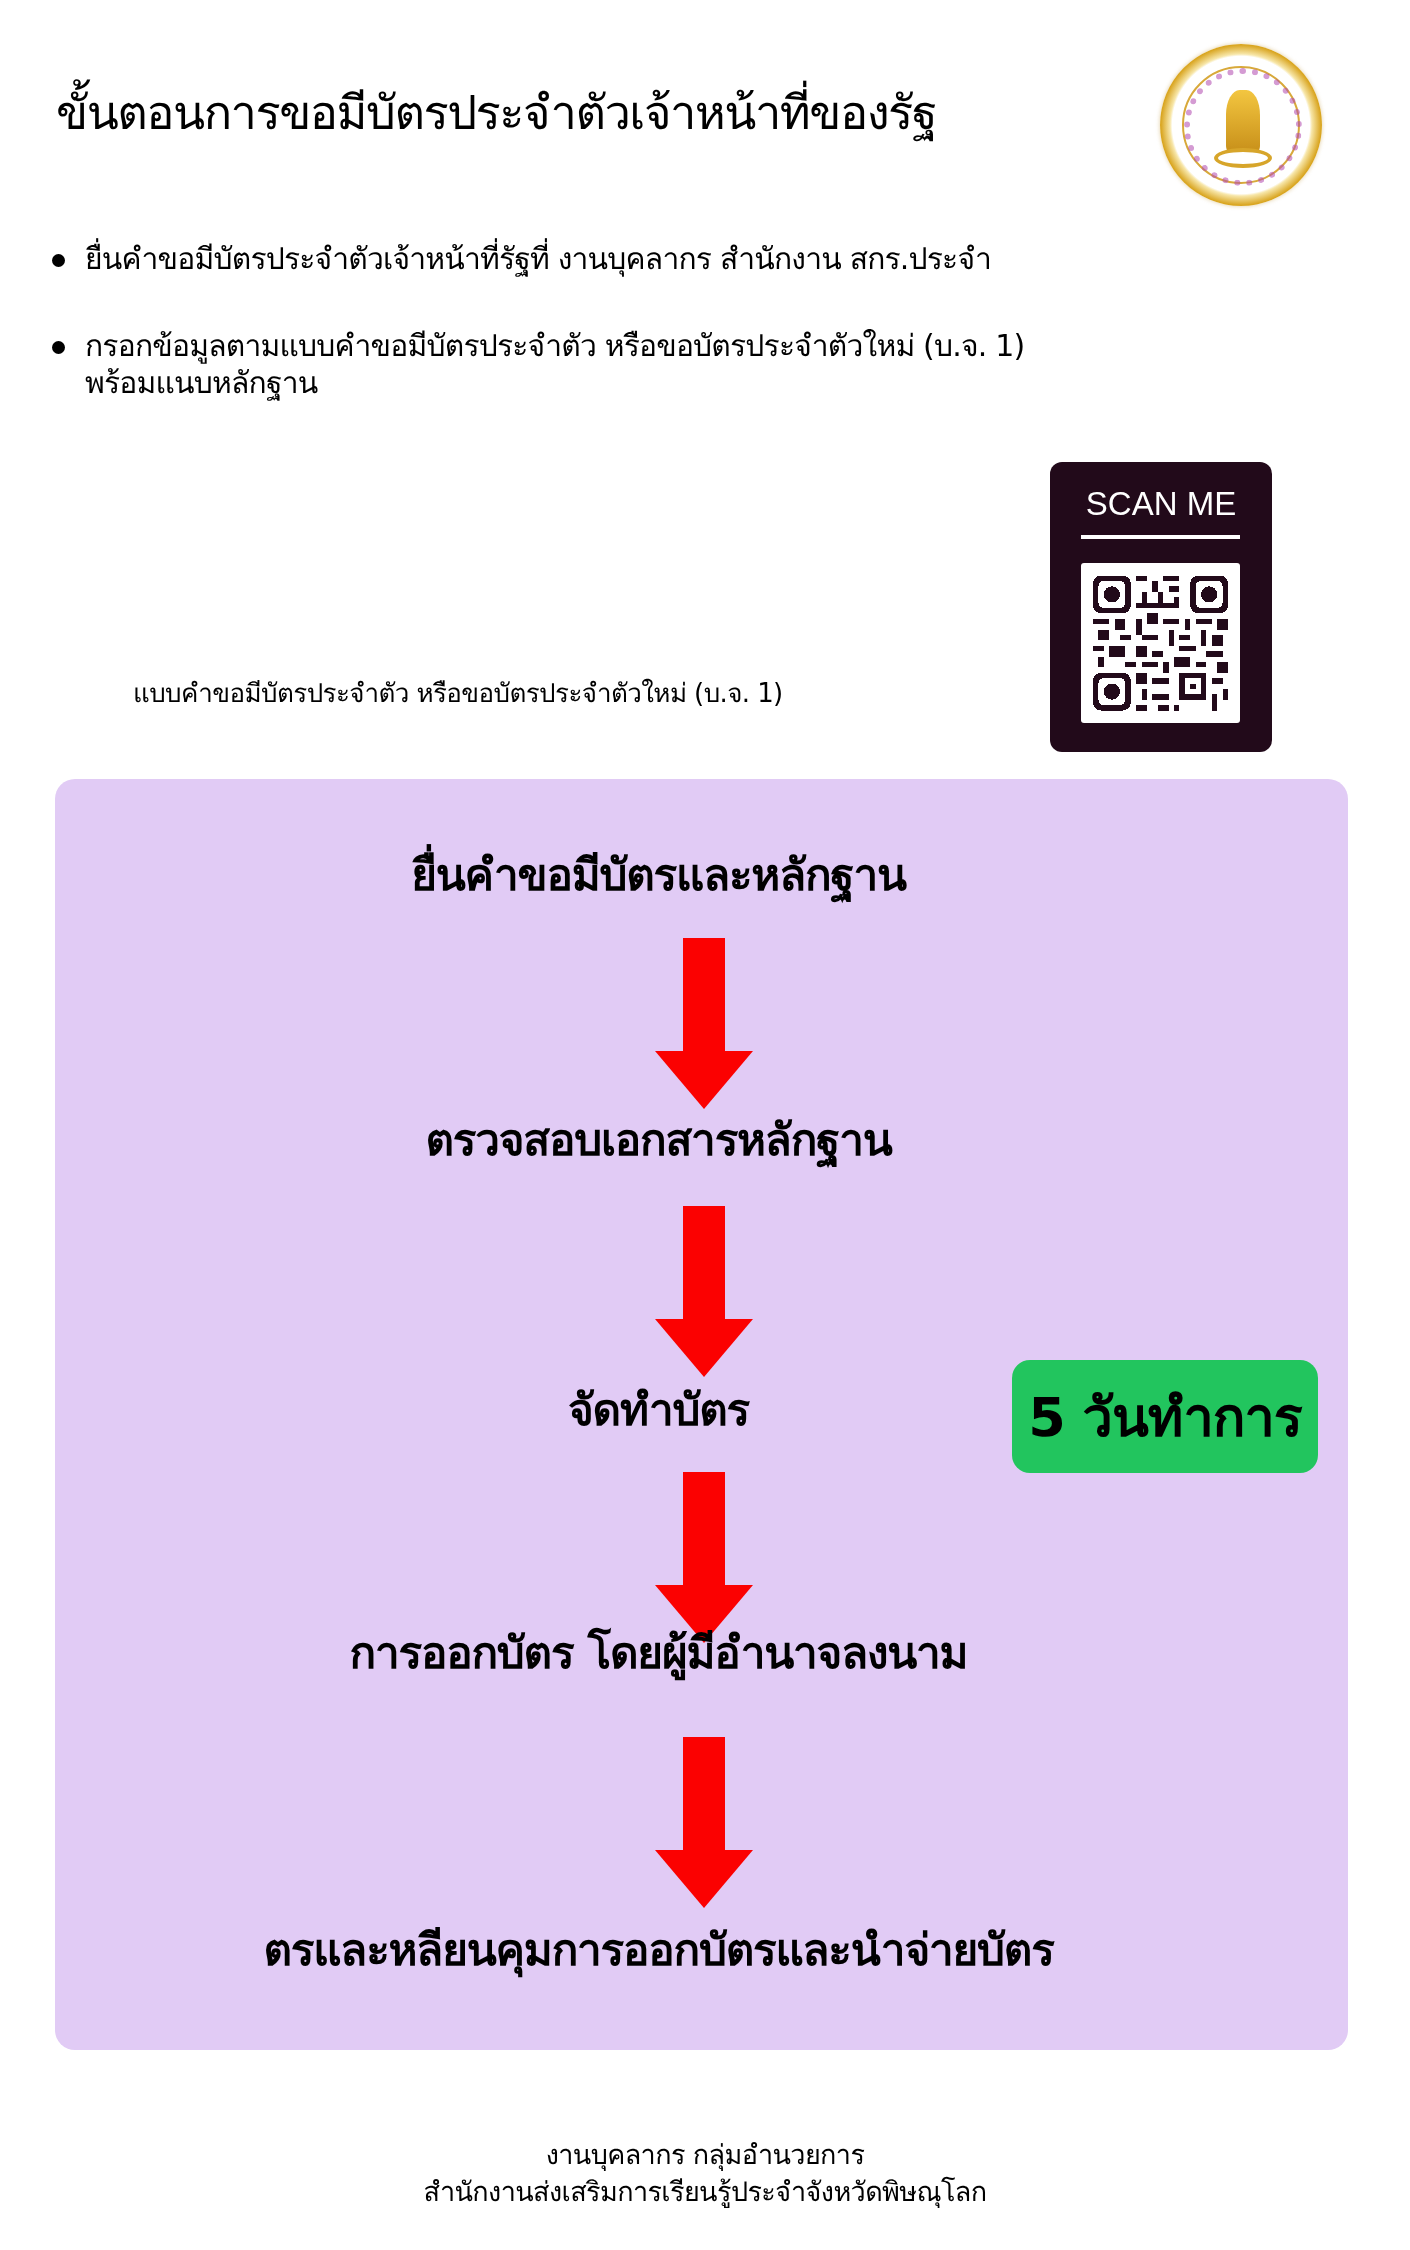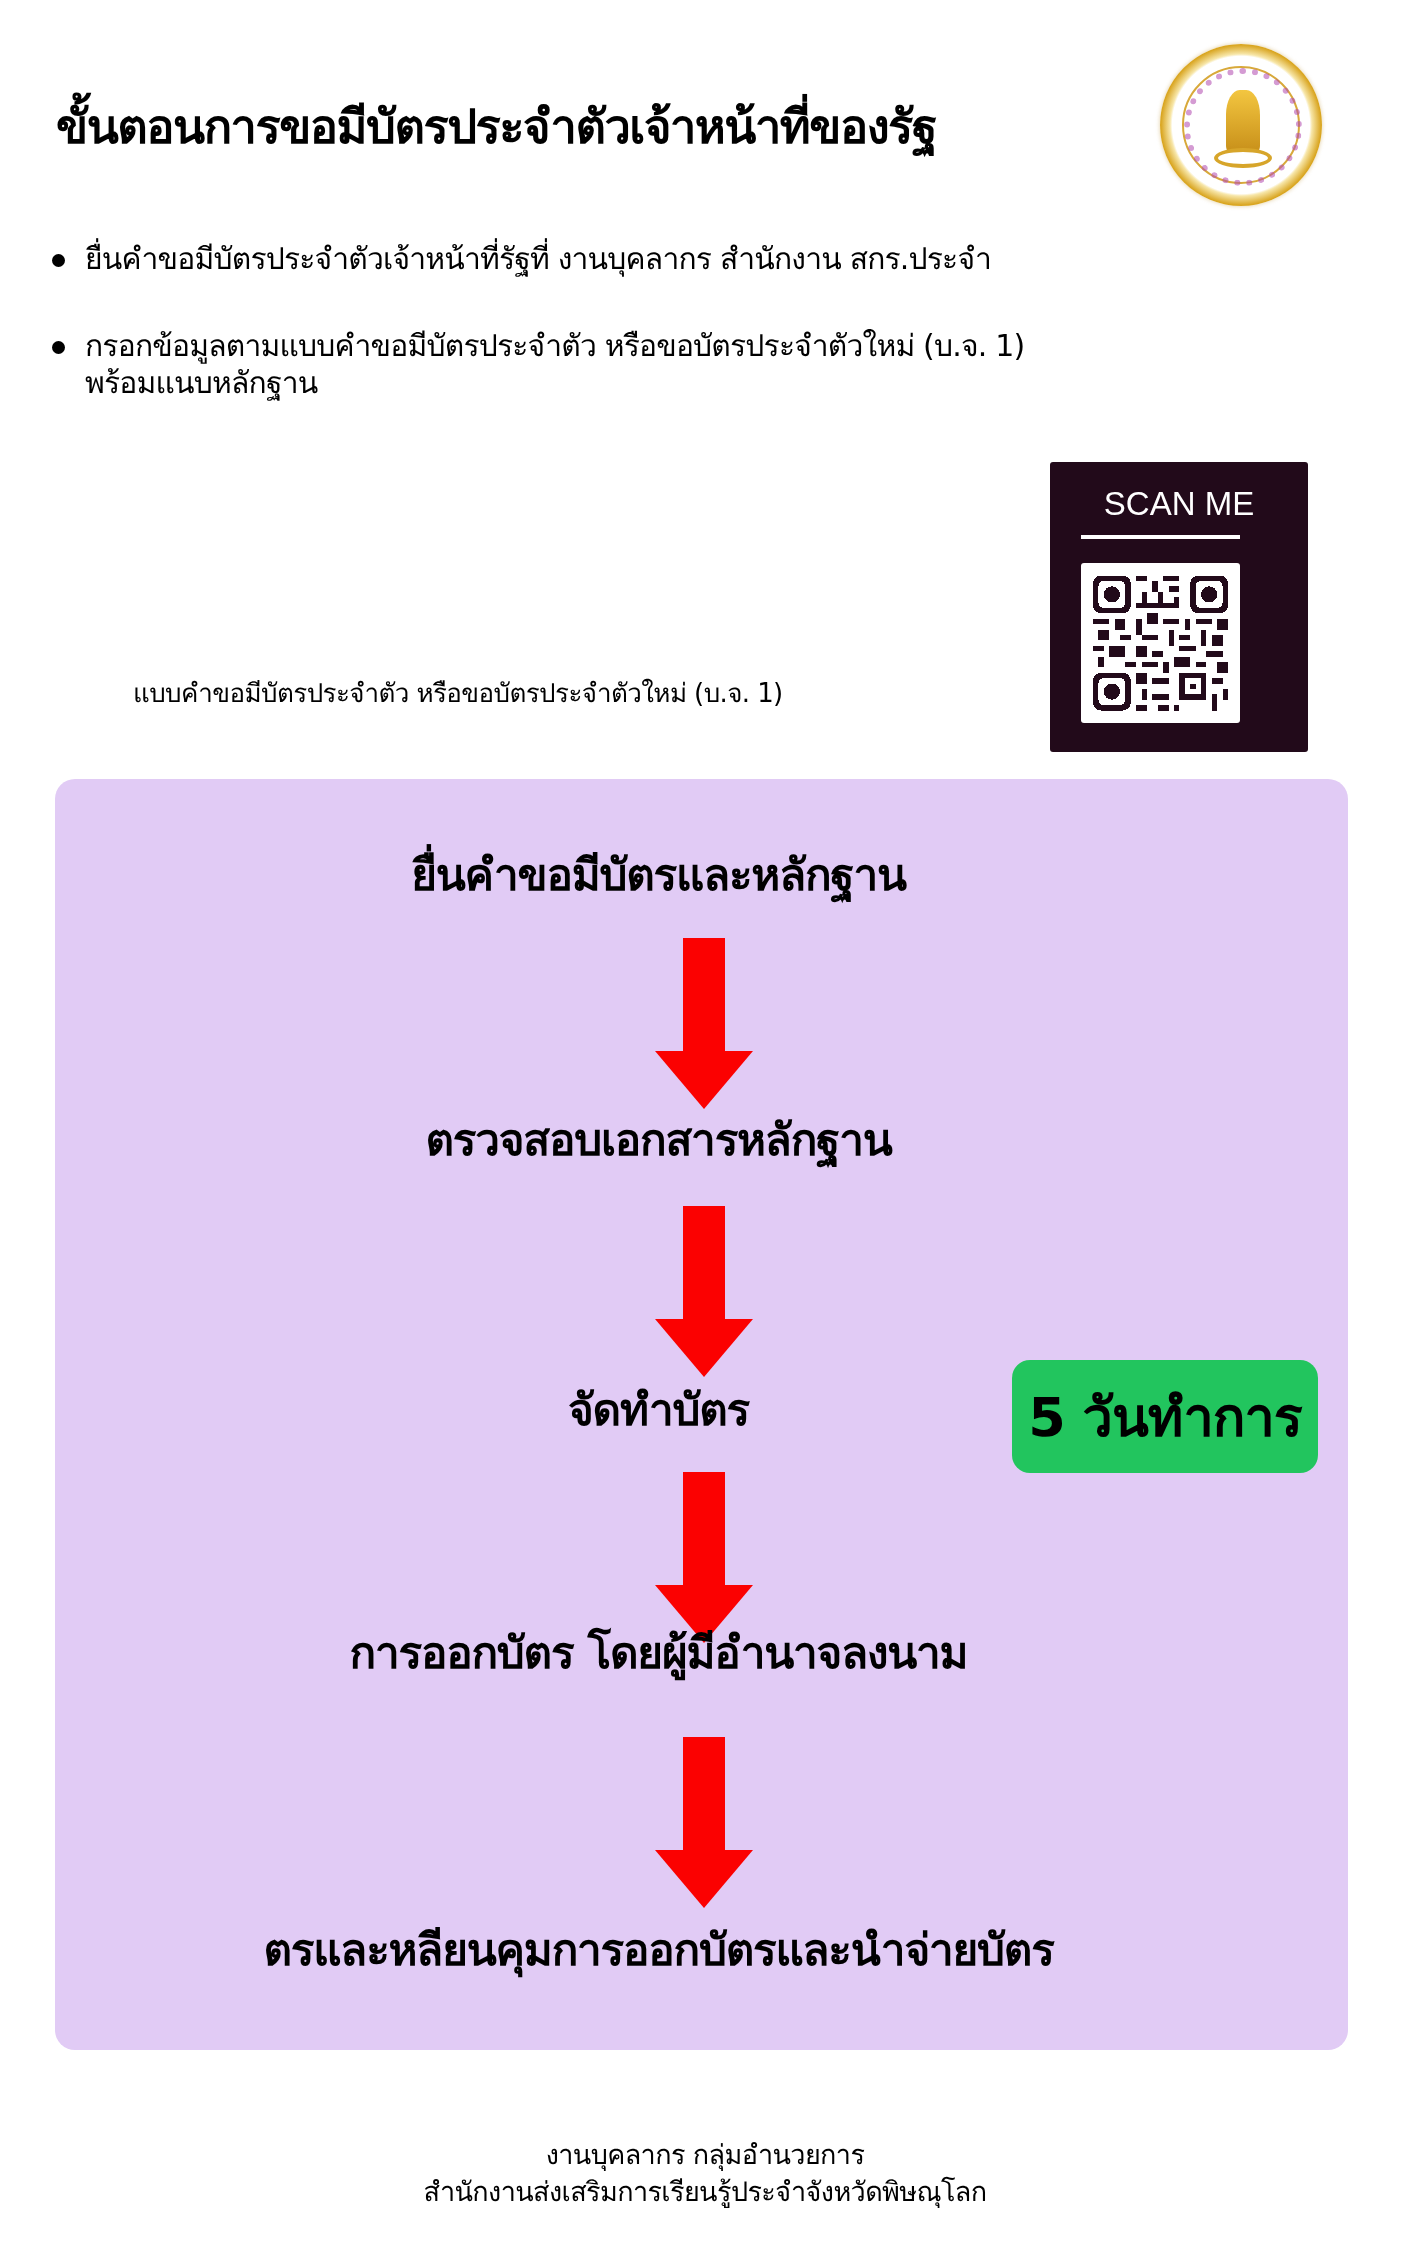--- a/index.html
+++ b/index.html
@@ -1,21 +1,21 @@
 <!DOCTYPE html>
 <html><head>
   <meta charset="utf-8">
   <style>
     * { box-sizing: border-box; margin: 0; padding: 0; }
     html, body { width: 1410px; height: 2250px; background: #ffffff; overflow: hidden; }
     body { position: relative; font-family: "DejaVu Sans", "Liberation Sans", sans-serif; color: #000; }
 
     .title {
-      position: absolute; left: 56px; top: 92px; width: 1080px;
-      font-size: 47px; font-weight: bold; line-height: 70px; letter-spacing: -1.5px;
+      position: absolute; left: 56px; top: 78px; width: 1080px;
+      font-size: 47px; font-weight: normal; line-height: 70px; letter-spacing: -1.5px;
       white-space: nowrap;
     }
 
     .logo {
       position: absolute; left: 1160px; top: 44px; width: 162px; height: 162px;
       border-radius: 50%;
       background: radial-gradient(circle, #ffffff 0 60%, #f7e6a8 62%, #d9a520 70%, #f5d66a 78%, #c9901a 86%, #f2e3b0 92%, #ffffff 96%);
       box-shadow: 0 0 4px rgba(180,130,20,0.4);
     }
     .logo-inner {
@@ -45,22 +45,22 @@
       content: ""; position: absolute; left: 4px; top: 14px; width: 13px; height: 13px;
       border-radius: 50%; background: #000;
     }
 
     .form-label {
       position: absolute; left: 133px; top: 675px;
       font-size: 26px; line-height: 36px; letter-spacing: -0.6px; white-space: nowrap;
     }
 
     .qr-card {
-      position: absolute; left: 1050px; top: 462px; width: 258px; height: 290px;
-      background: #220a1a; border-radius: 3px; padding-left: 36px;
+      position: absolute; left: 1050px; top: 462px; width: 222px; height: 290px;
+      background: #220a1a; border-radius: 12px; padding-left: 36px;
     }
     .qr-title {
       position: absolute; left: 0; top: 22px; width: 100%; text-align: center;
       color: #fff; font-family: "Liberation Sans", sans-serif; font-size: 33px; line-height: 40px;
     }
     .qr-line {
       position: absolute; left: 31px; top: 73px; width: 159px; height: 4px; background: #fff;
     }
     .qr-box {
       position: absolute; left: 31px; top: 101px; width: 159px; height: 160px; background: #fff;

